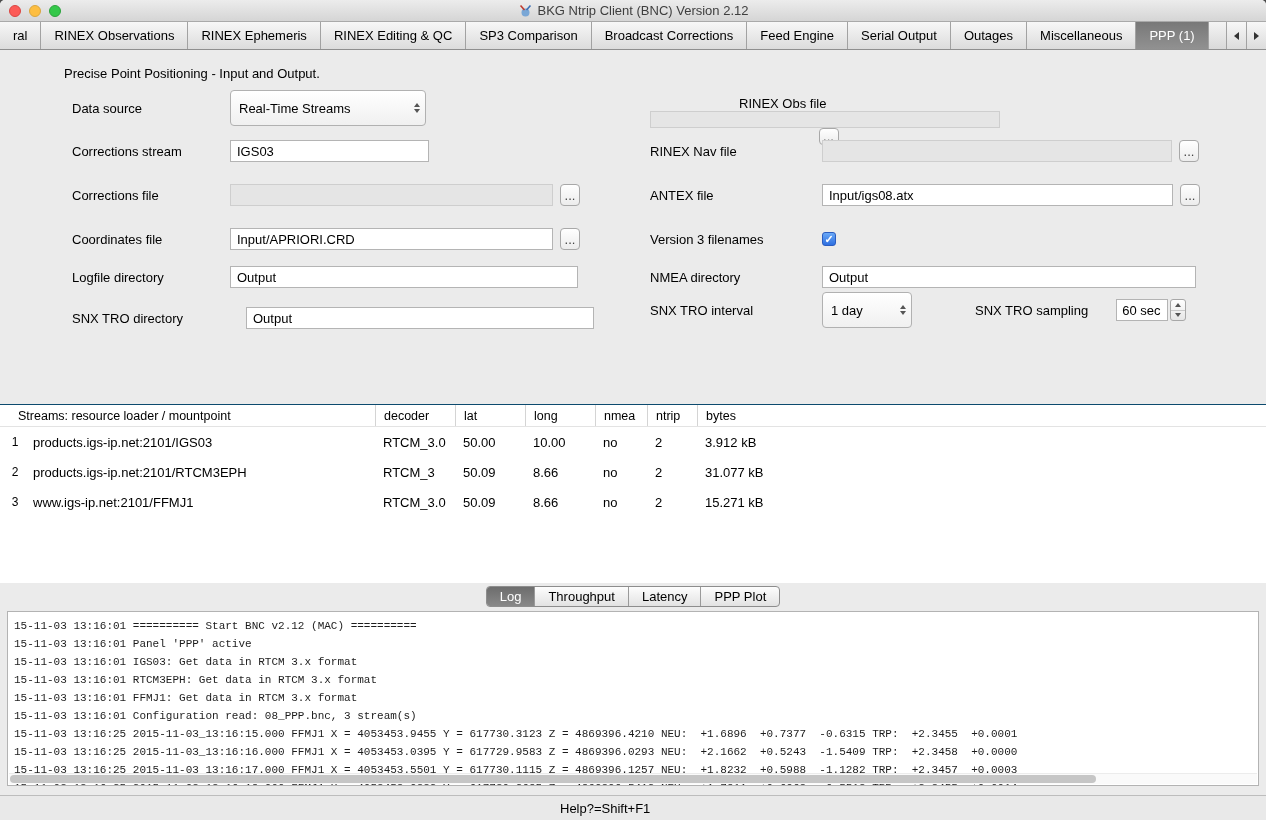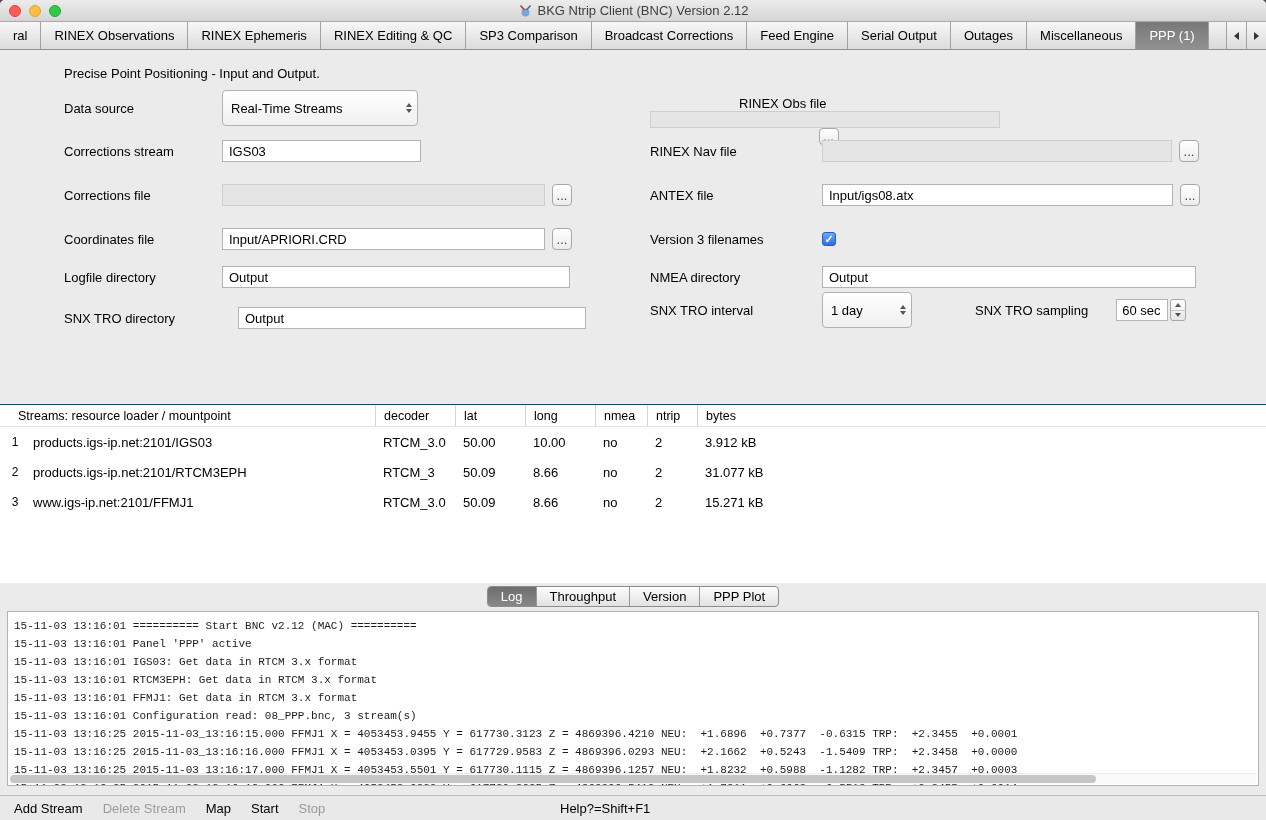--- a/index.html
+++ b/index.html
@@ -32,21 +32,21 @@
            border-left:1px solid #a2a2a2; background:linear-gradient(#f7f7f7,#dcdcdc); }
   .arr-l { width:0; height:0; border-top:4px solid transparent; border-bottom:4px solid transparent; border-right:5px solid #333; }
   .arr-r { width:0; height:0; border-top:4px solid transparent; border-bottom:4px solid transparent; border-left:5px solid #333; }
 
   
   .panel { position:relative; height:354px; background:#ebebeb; }
   .pheading { position:absolute; left:64px; top:16px; }
   .frow { position:absolute; height:24px; display:flex; align-items:center; }
   .frow.left  { left:64px; }
   .frow.right { left:650px; }
-  .flabel-l { width:158px; flex:none; }
+  .flabel-l { width:158px; flex:none;margin-left:8px; }
   .flabel-r { width:172px; flex:none; }
   .tinput { height:22px; border:1px solid #b4b4b4; background:#fff; font-size:13px;
             padding:0 6px; font-family:"Liberation Sans",sans-serif; color:#000; }
   .tinput:disabled { background:#e5e5e5; border-color:#cecece; }
   .browse { width:20px; height:22px; margin-left:7px; border:1px solid #a8a8a8; border-radius:4px;
             background:linear-gradient(#ffffff,#ececec); font-size:13px; color:#444;
             display:flex; align-items:center; justify-content:center; }
   .select { height:36px; border:1px solid #b1b1b1; border-radius:4px;
             background:linear-gradient(#ffffff,#f0f0f0); display:flex; align-items:center;
             position:relative; padding:0 22px 0 8px; }
@@ -282,21 +282,21 @@
           <div class="c c-ntrip">2</div>
           <div class="c c-bytes">15.271 kB</div>
         </div>
       </div>
   </div>
 
   <div class="logsec">
     <div class="seg" id="logtabs">
         <div class="sbtn sel">Log</div>
         <div class="sbtn">Throughput</div>
-        <div class="sbtn">Version</div>
+        <div class="sbtn">Latency</div>
         <div class="sbtn">PPP Plot</div>
       </div>
     <div class="logbox">
       <pre id="loglines">15-11-03 13:16:01 ========== Start BNC v2.12 (MAC) ==========
 15-11-03 13:16:01 Panel 'PPP' active
 15-11-03 13:16:01 IGS03: Get data in RTCM 3.x format
 15-11-03 13:16:01 RTCM3EPH: Get data in RTCM 3.x format
 15-11-03 13:16:01 FFMJ1: Get data in RTCM 3.x format
 15-11-03 13:16:01 Configuration read: 08_PPP.bnc, 3 stream(s)
 15-11-03 13:16:25 2015-11-03_13:16:15.000 FFMJ1 X = 4053453.9455 Y = 617730.3123 Z = 4869396.4210 NEU:  +1.6896  +0.7377  -0.6315 TRP:  +2.3455  +0.0001
@@ -304,23 +304,16 @@
 15-11-03 13:16:25 2015-11-03_13:16:17.000 FFMJ1 X = 4053453.5501 Y = 617730.1115 Z = 4869396.1257 NEU:  +1.8232  +0.5988  -1.1282 TRP:  +2.3457  +0.0003
 15-11-03 13:16:25 2015-11-03_13:16:18.000 FFMJ1 X = 4053453.9332 Y = 617730.2685 Z = 4869396.5412 NEU:  +1.7811  +0.6963  -0.5513 TRP:  +2.3455  +0.0014
 15-11-03 13:16:25 2015-11-03_13:16:19.000 FFMJ1 X = 4053454.1520 Y = 617730.2783 Z = 4869396.8334 NEU:  +1.8016  +0.6730  -0.1875 TRP:  +2.3454  +0.0023</pre>
       <div class="hscroll">
         <div class="hthumb"></div>
       </div>
     </div>
   </div>
 
   <div class="bottombar">
-    <span id="bbtns" style="display:flex;align-items:center;">
-        <span class="bbtn">Add Stream</span>
-        <span class="bbtn dis">Delete Stream</span>
-        <span class="bbtn">Map</span>
-        <span class="bbtn">Start</span>
-        <span class="bbtn dis">Stop</span>
-      </span>
     <span class="helplab">Help?=Shift+F1</span>
   </div>
 
 </div>
 
 </body></html>

